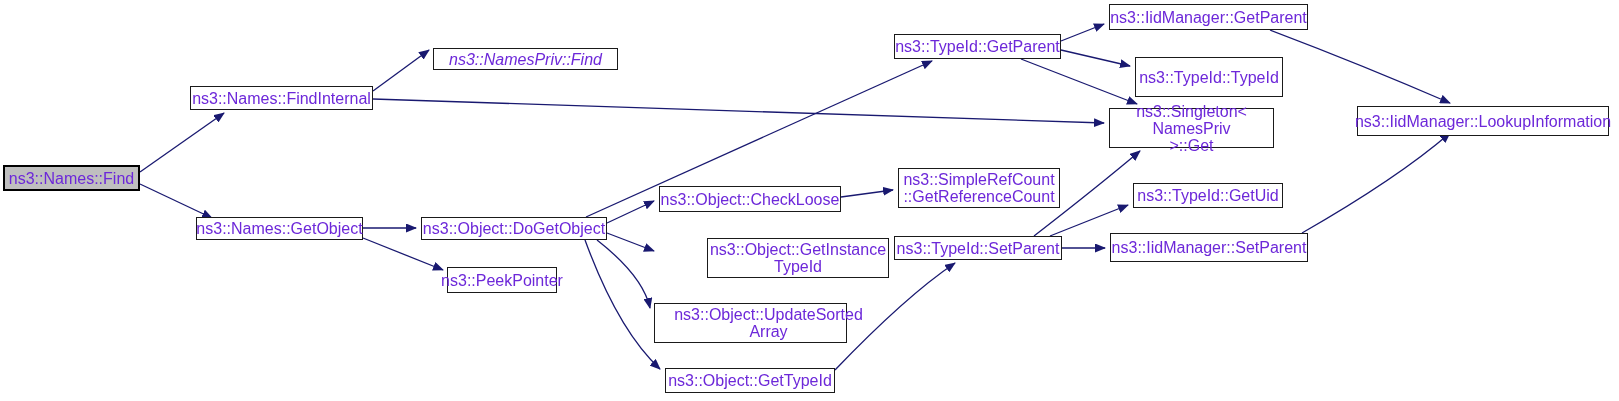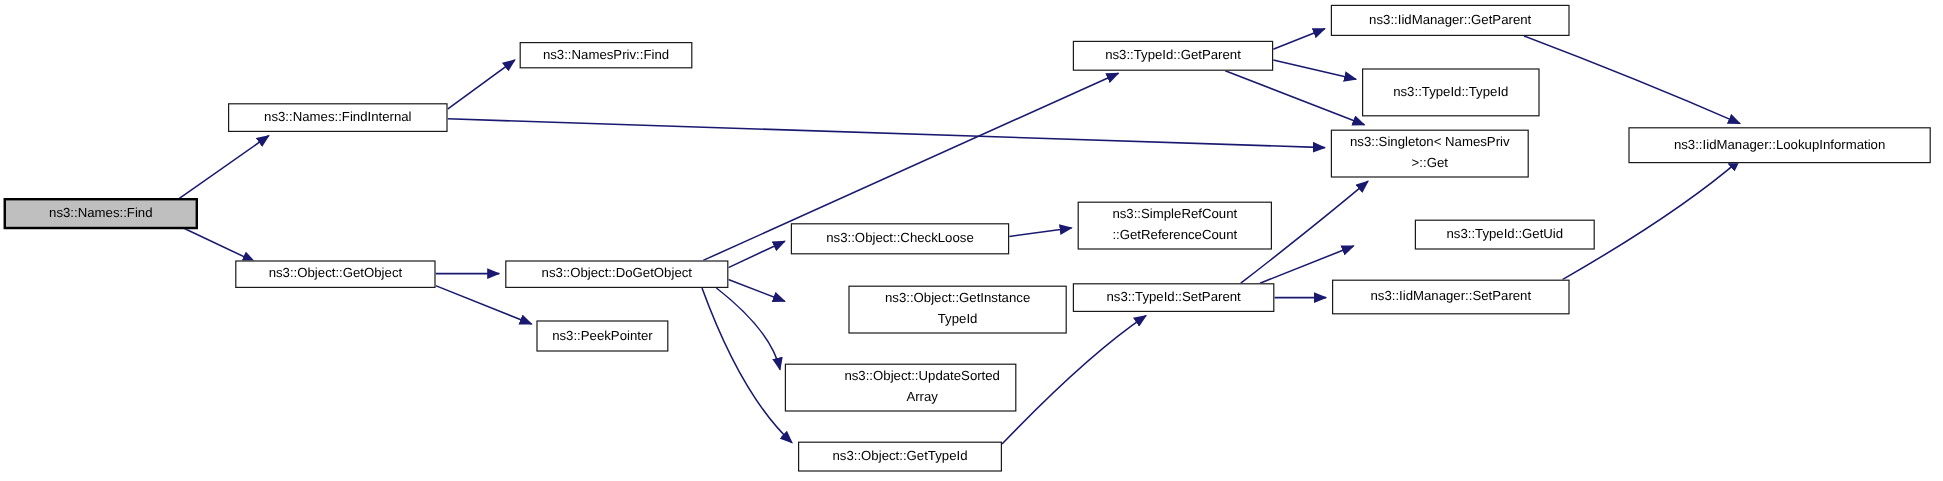--- a/index.html
+++ b/index.html
@@ -29,22 +29,22 @@
   }
   .node {
     position: absolute;
     box-sizing: border-box;
     display: flex;
     align-items: center;
     justify-content: center;
     text-align: center;
     background: #ffffff;
     border: 1px solid #1a1a1a;
-    color: #000000;
-    font-size: 11px;
+    color: #6d28d9;
+    font-size: 16px;
     line-height: 17px;
     white-space: pre-line;
     cursor: pointer;
     z-index: 2;
   }
   .node.highlighted {
     background: #bfbfbf;
     border: 2px solid #000000;
     cursor: default;
   }
@@ -77,37 +77,37 @@
         <path d="M 1050,236 L 1128,205" class="edge" marker-end="url(#arrowhead)"></path>
         <path d="M 1062,248 L 1105,248" class="edge" marker-end="url(#arrowhead)"></path>
         <path d="M 1061,41 L 1104,24" class="edge" marker-end="url(#arrowhead)"></path>
         <path d="M 1061,50 L 1130,66" class="edge" marker-end="url(#arrowhead)"></path>
         <path d="M 1021,59 L 1137,104" class="edge" marker-end="url(#arrowhead)"></path>
         <path d="M 1270,30 Q 1365,66 1450,103" class="edge" marker-end="url(#arrowhead)"></path>
         <path d="M 1302,233 Q 1398,178 1450,133" class="edge" marker-end="url(#arrowhead)"></path>
       </g>
   </svg>
   <div>
-      <div class="node highlighted" style="left: 3px; top: 165px; width: 162px; height: 26px;">ns3::Names::Find</div>
+      <div class="node highlighted" style="left: 3px; top: 165px; width: 137px; height: 26px;">ns3::Names::Find</div>
       <div class="node" style="left: 190px; top: 86px; width: 183px; height: 24px;">ns3::Names::FindInternal</div>
-      <div class="node" style="left: 433px; top: 35px; width: 144px; height: 22px;">ns3::NamesPriv::Find</div>
-      <div class="node" style="left: 196px; top: 217px; width: 167px; height: 23px;">ns3::Object::GetObject</div>
+      <div class="node" style="left: 433px; top: 48px; width: 185px; height: 22px; font-style: italic;">ns3::NamesPriv::Find</div>
+      <div class="node" style="left: 196px; top: 217px; width: 167px; height: 23px;">ns3::Names::GetObject</div>
       <div class="node" style="left: 421px; top: 217px; width: 186px; height: 23px;">ns3::Object::DoGetObject</div>
       <div class="node" style="left: 447px; top: 267px; width: 110px; height: 26px;">ns3::PeekPointer</div>
       <div class="node" style="left: 659px; top: 186px; width: 182px; height: 26px;">ns3::Object::CheckLoose</div>
       <div class="node" style="left: 659px; top: 238px; width: 182px; height: 40px; margin-left: 48px;">ns3::Object::GetInstance
 TypeId</div>
       <div class="node" style="left: 654px; top: 303px; width: 193px; height: 40px; padding-left: 36px;">ns3::Object::UpdateSorted
 Array</div>
       <div class="node" style="left: 665px; top: 368px; width: 170px; height: 25px;">ns3::Object::GetTypeId</div>
       <div class="node" style="left: 898px; top: 168px; width: 162px; height: 40px; text-align: center;">ns3::SimpleRefCount
 ::GetReferenceCount</div>
       <div class="node" style="left: 894px; top: 236px; width: 168px; height: 24px;">ns3::TypeId::SetParent</div>
       <div class="node" style="left: 894px; top: 34px; width: 167px; height: 25px;">ns3::TypeId::GetParent</div>
       <div class="node" style="left: 1109px; top: 4px; width: 199px; height: 26px;">ns3::IidManager::GetParent</div>
       <div class="node" style="left: 1135px; top: 57px; width: 148px; height: 40px;">ns3::TypeId::TypeId</div>
       <div class="node" style="left: 1109px; top: 108px; width: 165px; height: 40px;">ns3::Singleton&lt; NamesPriv
 &gt;::Get</div>
-      <div class="node" style="left: 1133px; top: 183px; width: 150px; height: 25px; margin-left: 46px;">ns3::TypeId::GetUid</div>
+      <div class="node" style="left: 1133px; top: 183px; width: 150px; height: 25px;">ns3::TypeId::GetUid</div>
       <div class="node" style="left: 1110px; top: 233px; width: 198px; height: 29px;">ns3::IidManager::SetParent</div>
       <div class="node" style="left: 1357px; top: 106px; width: 252px; height: 30px;">ns3::IidManager::LookupInformation</div>
     </div>
 </div>
 
 </body></html>

